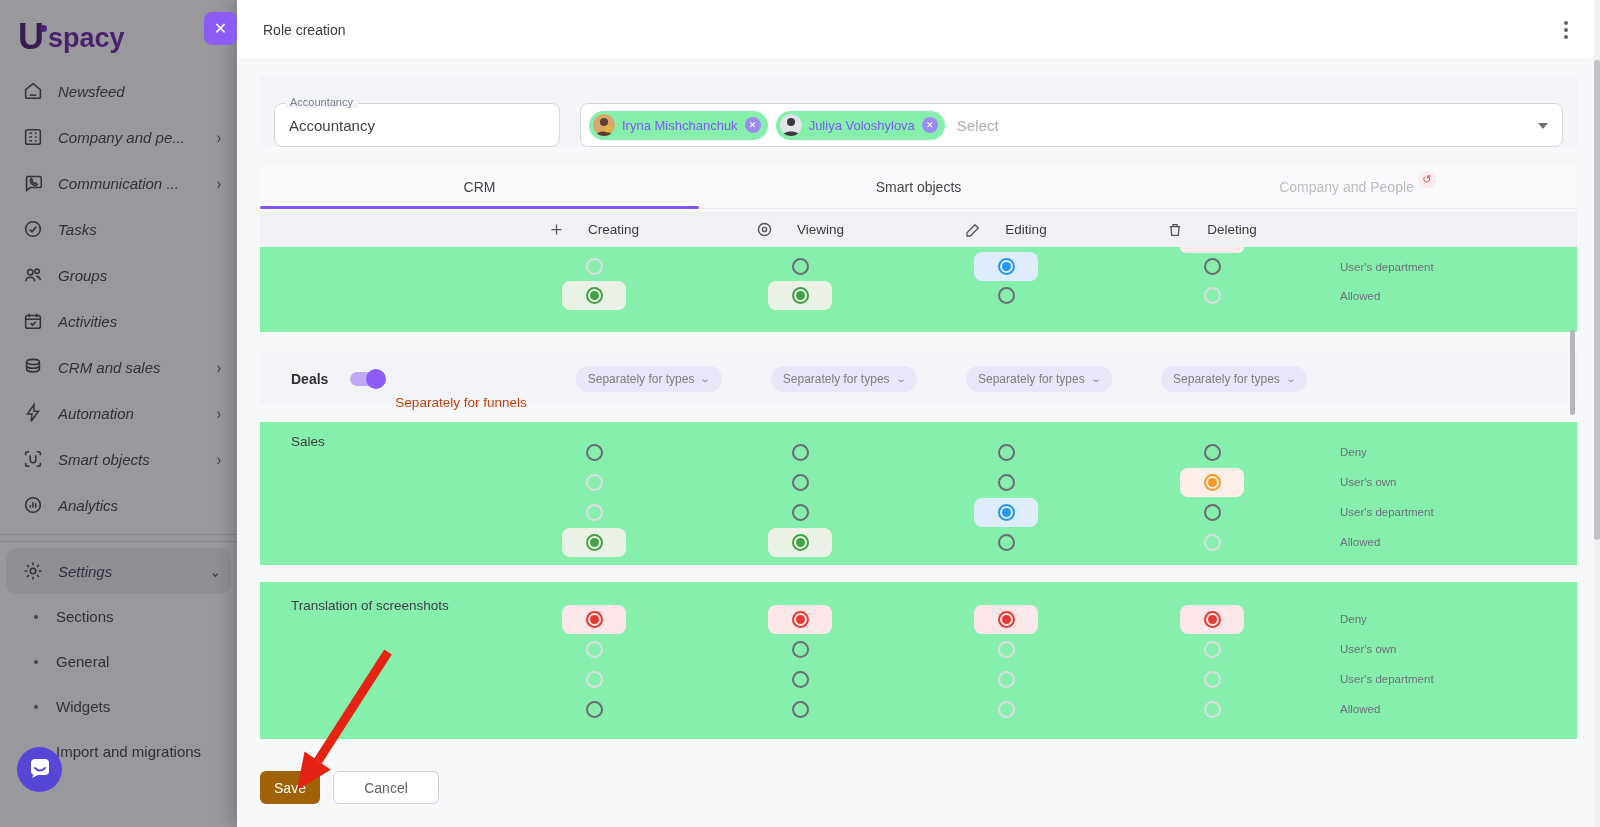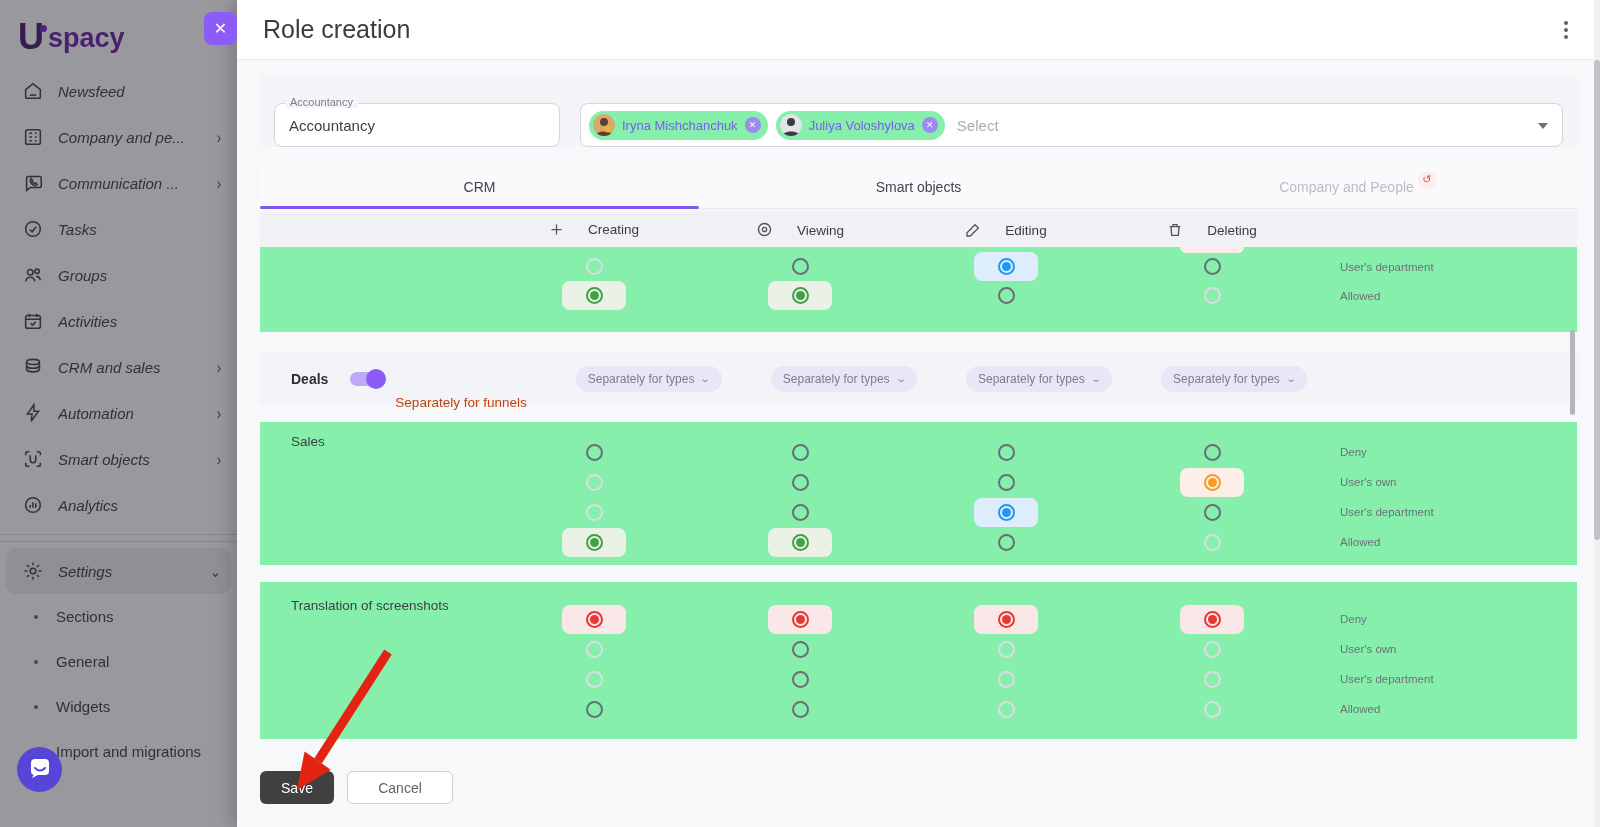--- a/index.html
+++ b/index.html
@@ -21,21 +21,21 @@
   .nav-sub { display:flex; align-items:center; height:45px; padding-left:34px; color:#46424d; font-size:15px; }
   .nav-sub .dot { width:4px; height:4px; border-radius:50%; background:#6b6774; margin-right:18px; }
   .nav-div { height:1px; background:#dcdce1; margin:6px 0; }
   .sidebar-overlay { position:absolute; left:0; top:0; width:237px; height:827px; background:rgba(28,25,34,0.44); z-index:5; }
   .close-btn { position:absolute; left:204px; top:12px; width:33px; height:33px; background:#8b5cf6; border-radius:8px; z-index:9; display:flex; align-items:center; justify-content:center; color:#fff; font-size:16px; cursor:pointer; }
   .chat-fab { position:absolute; left:17px; top:747px; width:45px; height:45px; border-radius:50%; background:#5646d8; z-index:9; display:flex; align-items:center; justify-content:center; cursor:pointer; }
 
   
   .dialog { position:absolute; left:237px; top:0; width:1363px; height:827px; background:#f7f8fa; box-shadow:-4px 0 18px rgba(0,0,0,0.22); z-index:6; }
   .dlg-header { height:60px; background:#fff; border-bottom:1px solid #ececf1; display:flex; align-items:center; padding:0 26px; }
-  .dlg-title { font-size:25px; color:#3c3a43; font-weight:500; }
+  .dlg-title { font-size:14px; color:#3c3a43; font-weight:500; }
   .kebab { margin-left:auto; display:flex; flex-direction:column; gap:3px; padding:6px; cursor:pointer; }
   .kebab i { width:4px; height:4px; border-radius:50%; background:#5f6368; }
   .dlg-content { position:relative; padding:15px 23px 0 23px; }
 
   
   .fields-panel { background:#f3f4f8; border-radius:4px; height:72px; display:flex; align-items:flex-end; padding:0 14px; gap:20px; }
   .txt-field { position:relative; width:286px; height:44px; background:#fff; border:1px solid #d5d6dd; border-radius:8px; display:flex; align-items:center; padding:0 14px; }
   .txt-field .flabel { position:absolute; top:-8px; left:10px; background:#f3f4f8; padding:0 5px; font-size:11px; color:#7c7f88; }
   .txt-field .fvalue { font-size:15px; color:#3f3d45; }
   .sel-field { position:relative; flex:1; height:44px; background:#fff; border:1px solid #d5d6dd; border-radius:8px; display:flex; align-items:center; padding:0 40px 0 8px; gap:8px; }
@@ -50,21 +50,21 @@
   .tabs { margin-top:18px; height:44px; display:flex; background:#fafafc; border-bottom:1px solid #e9e9ef; }
   .tab { flex:1; display:flex; align-items:center; justify-content:center; font-size:14px; color:#45434b; cursor:pointer; position:relative; gap:4px; }
   .tab.active { color:#413f48; font-weight:500; }
   .tab.active::after { content:""; position:absolute; left:0; right:0; bottom:-1px; height:3px; background:#8455f6; border-radius:2px; }
   .tab.disabled { color:#bcbbc3; }
   .tab .badge { width:18px; height:18px; border-radius:50%; background:#fdecec; color:#e05252; font-size:11px; display:flex; align-items:center; justify-content:center; transform:translateY(-7px); }
 
   
   .grid-row { display:grid; grid-template-columns:231px 206px 206px 206px 206px 1fr; align-items:center; }
   .col-strip { margin-top:3px; height:35px; background:#f0f1f5; }
-  .col-head { display:flex; align-items:flex-end; justify-content:center; gap:24px; font-size:13.5px; color:#3c3a42; font-weight:500; }
+  .col-head { display:flex; align-items:center; justify-content:center; gap:24px; font-size:13.5px; color:#3c3a42; font-weight:500; }
   .col-head svg { display:block; }
   .blk { background:#86efac; position:relative; }
   .blk1 { height:85px; padding-top:5px; }
   .m-row { height:29px; }
   .m-row .cellwrap { justify-self:center; }
   .pillc { width:64px; height:29px; display:flex; align-items:center; justify-content:center; border-radius:8px; }
   .hl-green { background:#eaf2e6; }
   .hl-blue  { background:#ddedfc; }
   .hl-orange{ background:#fdeee7; }
   .hl-red   { background:#fbe7e7; }
@@ -91,21 +91,21 @@
   .dd-pill .dchev { font-size:10px; color:#8c8e96; transform:scaleX(1.4); }
 
   .sales-blk { padding:15px 0 8px 0; height:143px; }
   .sales-blk .sec-label { top:12px; }
   .trans-blk { padding:22px 0 15px 0; height:157px; }
   .trans-blk .sec-label { top:16px; }
   .m-row30 { height:30px; }
 
   
   .footer { display:flex; gap:13px; padding:32px 0 0 0; }
-  .btn-save { width:74px; height:33px; background:#404040; color:#fff; border:none; border-radius:6px; font-size:14px; font-family:inherit; cursor:pointer; }
+  .btn-save { width:60px; height:33px; background:#a16207; color:#fff; border:none; border-radius:6px; font-size:14px; font-family:inherit; cursor:pointer; }
   .btn-cancel { width:106px; height:33px; background:#fff; color:#5f6368; border:1px solid #cdced6; border-radius:6px; font-size:14px; font-family:inherit; cursor:pointer; }
 
   .arrow-svg { position:absolute; left:0; top:0; width:1363px; height:827px; pointer-events:none; z-index:30; }
 
   
   .inner-scroll { position:absolute; right:25px; top:330px; width:5px; height:85px; background:#b4b6bc; border-radius:3px; z-index:8; }
   .win-scroll { position:absolute; right:0; top:0; width:6px; height:827px; background:#f0f0f2; z-index:40; }
   .win-scroll .thumb { position:absolute; top:60px; width:6px; height:480px; background:#c1c1c7; border-radius:3px; }
 </style>
 </head>

